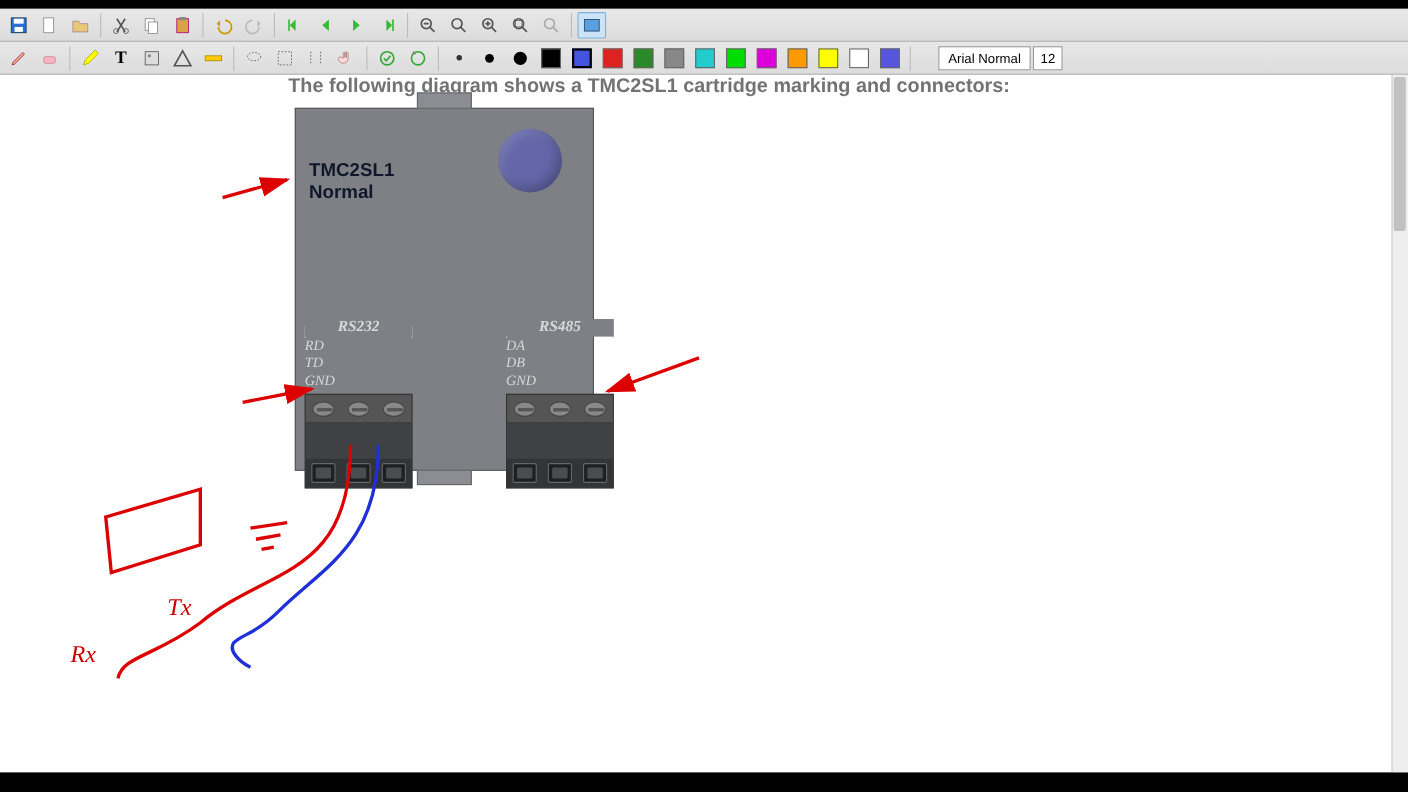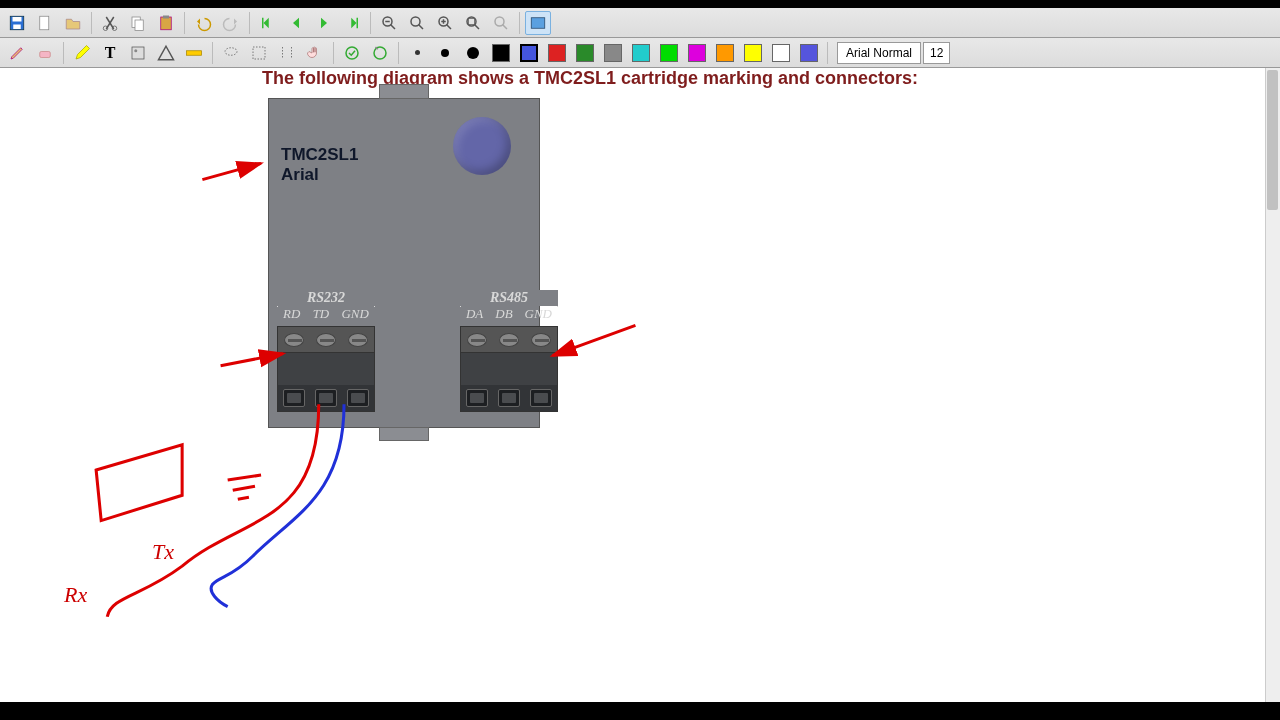--- a/index.html
+++ b/index.html
@@ -10,39 +10,39 @@
   .toolbar { background: linear-gradient(#e8e8e8, #dcdcdc); border-bottom: 1px solid #999; display: flex; align-items: center; gap: 2px; padding: 2px 4px; height: 30px; }
   .toolbar2 { background: linear-gradient(#e8e8e8, #dcdcdc); border-bottom: 1px solid #999; display: flex; align-items: center; gap: 2px; padding: 2px 4px; height: 30px; }
   .tbtn { width: 26px; height: 24px; display: flex; align-items: center; justify-content: center; border: 1px solid transparent; border-radius: 2px; cursor: pointer; font-size: 13px; }
   .tbtn svg { width: 18px; height: 18px; }
   .divider { width: 1px; height: 22px; background: #bbb; margin: 0 3px; }
   .active { background: #cde3f7 !important; border-color: #7ab1e0 !important; }
   .color-swatch { width: 18px; height: 18px; border: 1px solid #666; cursor: pointer; }
   .small-dot { width: 5px; height: 5px; background: #333; border-radius: 50%; }
   .med-dot { width: 8px; height: 8px; background: #000; border-radius: 50%; }
   .big-dot { width: 12px; height: 12px; background: #000; border-radius: 50%; }
-  .font-box { background: #fff; border: 1px solid #999; padding: 2px 8px; font-size: 12px; height: 22px; display: flex; align-items: center; margin-left: 4px; min-width: 80px;}
+  .font-box { background: #fff; border: 1px solid #999; padding: 2px 8px; font-size: 12px; height: 22px; display: flex; align-items: center; margin-left: 20px; min-width: 80px;}
   .font-size-box { background: #fff; border: 1px solid #999; padding: 2px 6px; font-size: 12px; height: 22px; display: flex; align-items: center; min-width: 22px; }
   .canvas-wrap { flex: 1; background: #fff; position: relative; overflow: hidden; }
   .scrollbar-right { position: absolute; right: 0; top: 0; width: 15px; height: 100%; background: #eee; border-left: 1px solid #ccc;}
   .scrollbar-track { position: absolute; right: 2px; top: 2px; width: 11px; height: 140px; background: #c1c1c1; border-radius: 2px;}
   .canvas { position: relative; width: 100%; height: 100%; background: #fff; }
-  .caption { position: absolute; top: 0px; left: 262px; font-size: 18px; font-weight: bold; color: #7f1d1d; }
+  .caption { position: absolute; top: 0px; left: 262px; font-size: 18px; font-weight: bold; color: #737373; }
   .module { position: absolute; left: 268px; top: 30px; width: 272px; height: 330px; background: #7e8085; border: 1px solid #555; }
   .module-tab-top { position: absolute; left: 110px; top: -15px; width: 50px; height: 15px; background: #8b8d92; border:1px solid #666;}
   .module-tab-bottom { position: absolute; left: 110px; bottom: -14px; width: 50px; height: 14px; background: #8b8d92; border:1px solid #666;}
   .module-label { position: absolute; top: 46px; left: 12px; color: #0f172a; font-weight: bold; font-size: 17px; line-height: 1.2; }
   .led { position: absolute; top: 18px; right: 28px; width: 58px; height: 58px; background: #6366a8; border-radius: 50%; box-shadow: inset -4px -4px 10px rgba(0,0,0,0.25), inset 4px 4px 10px rgba(255,255,255,0.15);}
   .conn-group { position: absolute; top: 198px; display: flex; flex-direction: column; align-items: center; }
   .conn-group.left { left: 8px; }
   .conn-group.right { left: 146px; padding-left: 45px; }
   .conn-header { width: 98px; text-align: center; color: #d8d8d8; font-size: 14px; font-weight: bold; }
   .conn-bracket { width: 98px; height: 10px; border: 1px solid #d8d8d8; border-bottom: none; position: relative; margin-bottom: -1px;}
   .conn-bracket .title { position: absolute; top: -8px; left: 50%; transform: translateX(-50%); background: #7e8085; padding: 0 4px; font-family: Georgia, serif; font-style: italic;}
-  .conn-pins { color: #d8d8d8; font-size: 13px; display:flex; justify-content:space-around; width:98px; font-family: Georgia, serif; font-style: italic;}
+  .conn-pins { color: #d8d8d8; font-size: 13px; display:flex; justify-content:space-around; width:98px; font-family: Georgia, serif; font-style: italic; flex-direction: column;}
   .term-block { width: 98px; height: 86px; background: #4b4d50; margin-top: 4px; border: 1px solid #333; display:flex; flex-direction:column;}
   .term-row1 { height: 26px; display:flex; justify-content:space-around; align-items:center; background:#555; border-bottom:1px solid #333;}
   .screw { width:20px; height:14px; background:#888; border-radius:50%; border:1px solid #444; position:relative; overflow:hidden;}
   .screw::before{content:"";position:absolute;left:3px;top:5px;width:14px;height:3px;background:#555;}
   .term-row2 { flex:1; background:#3f4144; }
   .term-row3 { height: 26px; display:flex; justify-content:space-around; align-items:center; background:#323437;}
   .hole { width:22px; height:18px; background:#1d1f22; border:1px solid #666; border-radius:2px; position:relative;}
   .hole::after{content:"";position:absolute;top:3px;left:3px;right:3px;bottom:3px;background:#4a4c4f;border-radius:1px;}
   .annotation { position: absolute; font-family: 'Comic Sans MS', cursive; font-size: 22px; color: #c00; font-style: italic;}
   svg.overlay { position:absolute; top:0; left:0; width:100%; height:100%; pointer-events:none;}
@@ -296,21 +296,21 @@
   <div class="canvas-wrap">
     <div class="canvas">
       <div class="caption">The following diagram shows a TMC2SL1 cartridge marking and connectors:</div>
 
       <div class="module">
         <div class="module-tab-top"></div>
         <div class="module-tab-bottom"></div>
         <div class="led"></div>
         <div class="module-label">
           <div>TMC2SL1</div>
-          <div>Arial</div>
+          <div>Normal</div>
         </div>
 
         <div class="conn-group left">
           <div class="conn-bracket">
               <span class="title conn-header">RS232</span>
             </div>
           <div class="conn-pins">
             <span>RD</span>
             <span>TD</span>
             <span>GND</span>

